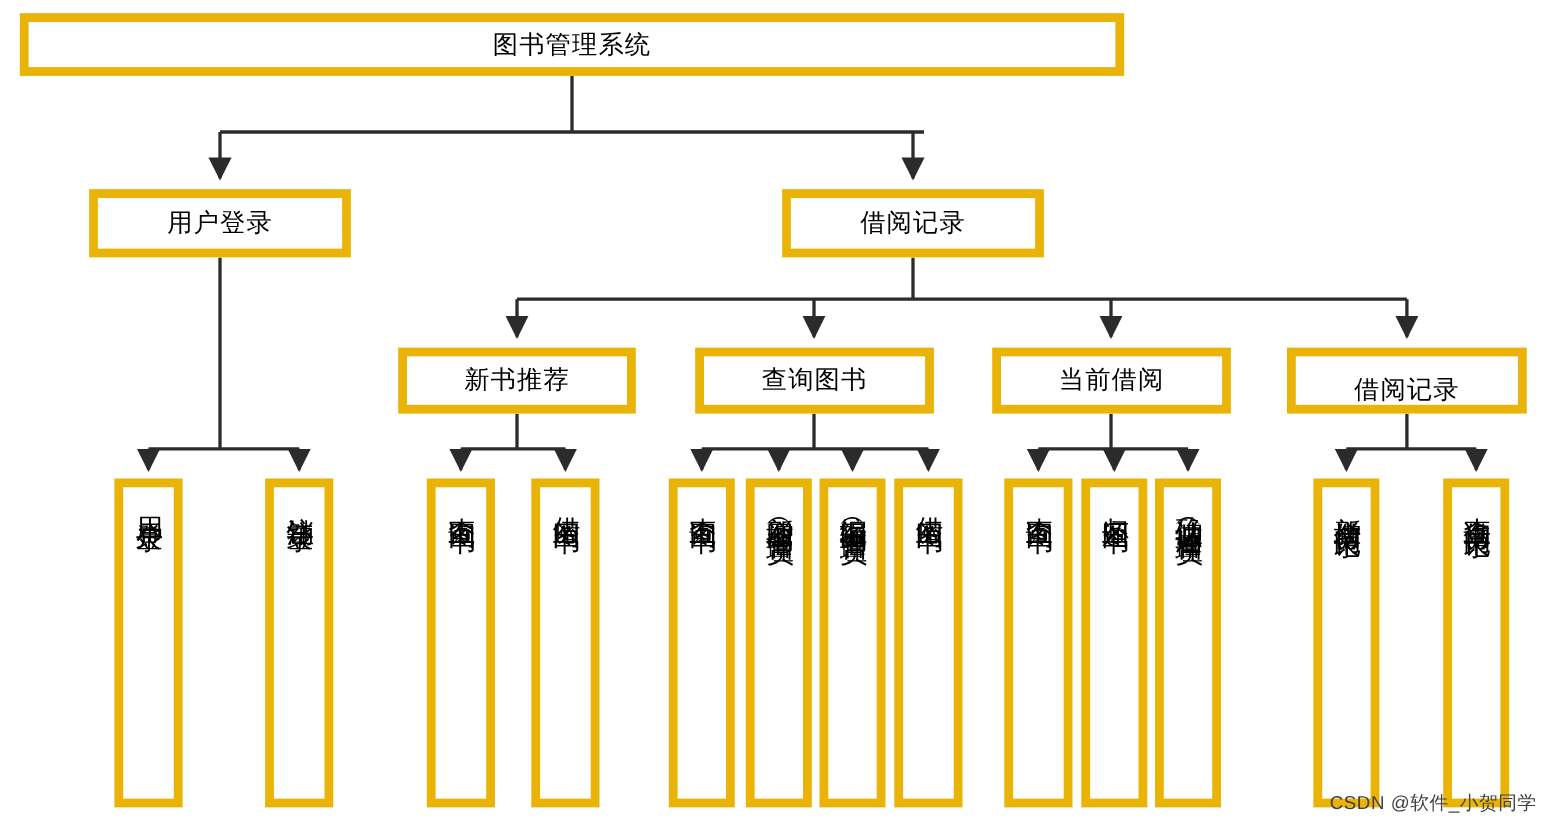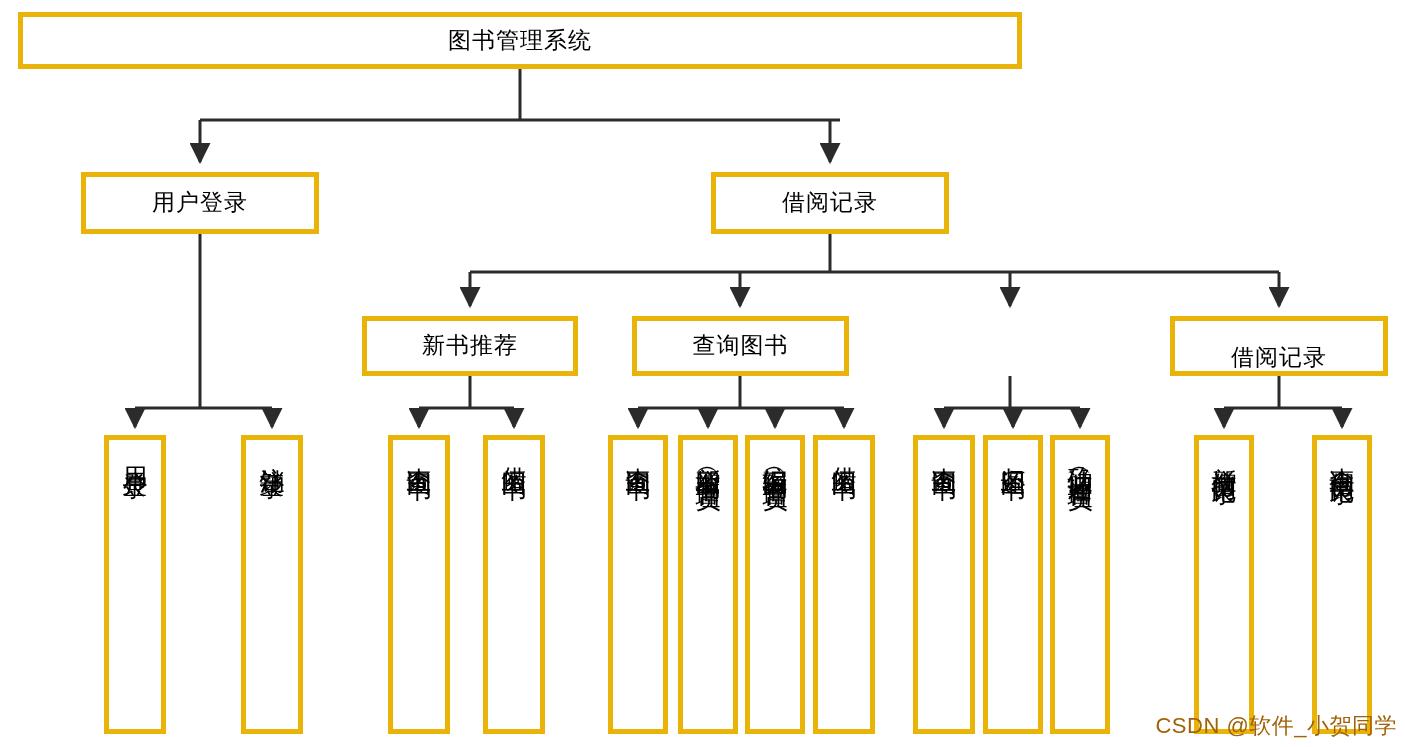--- a/index.html
+++ b/index.html
@@ -17,21 +17,21 @@
   svg#wires{
     position:absolute;
     left:0; top:0;
     width:1405px; height:747px;
     pointer-events:none;
   }
   .node{
     position:absolute;
     box-sizing:border-box;
     background:#ffffff;
-    border:5px solid #eab308;
+    border:8px solid #eab308;
     display:flex;
     align-items:center;
     justify-content:center;
     color:#000000;
     z-index:2;
   }
   .node .lbl{
     display:block;
     text-align:center;
     line-height:1.18;
@@ -53,22 +53,22 @@
     font-size:25px;
     letter-spacing:3px;
     line-height:1;
     white-space:nowrap;
     height:auto;
   }
   #watermark{
     position:absolute;
     right:8px;
     bottom:6px;
-    font-size:22px;
-    color:#a16207;
+    font-size:17px;
+    color:#404040;
     letter-spacing:0.5px;
     z-index:5;
     white-space:nowrap;
   }
 </style>
 </head>
 <body>
 
 <div id="canvas">
 
@@ -132,20 +132,23 @@
   <div class="node h-node" style="left: 711px; top: 172px; width: 238px; height: 62px;">
     <span class="lbl">借阅记录</span>
   </div>
 
   <div class="node h-node" style="left: 362px; top: 316px; width: 216px; height: 60px;">
     <span class="lbl">新书推荐</span>
   </div>
   <div class="node h-node" style="left: 632px; top: 316px; width: 217px; height: 60px;">
     <span class="lbl">查询图书</span>
   </div>
+  <div class="node h-node" style="left: 902px; top: 316px; width: 217px; height: 60px;">
+    <span class="lbl">当前借阅</span>
+  </div>
   <div class="node h-node" style="left: 1170px; top: 316px; width: 218px; height: 60px; align-items: flex-end;">
     <span class="lbl">借阅记录</span>
   </div>
 
   <div class="node v-node" style="left: 104px; top: 435px; width: 62px; height: 299px;">
     <span class="lbl">用户登录</span>
   </div>
   <div class="node v-node" style="left: 241px; top: 435px; width: 62px; height: 299px;">
     <span class="lbl">注销登录</span>
   </div>

